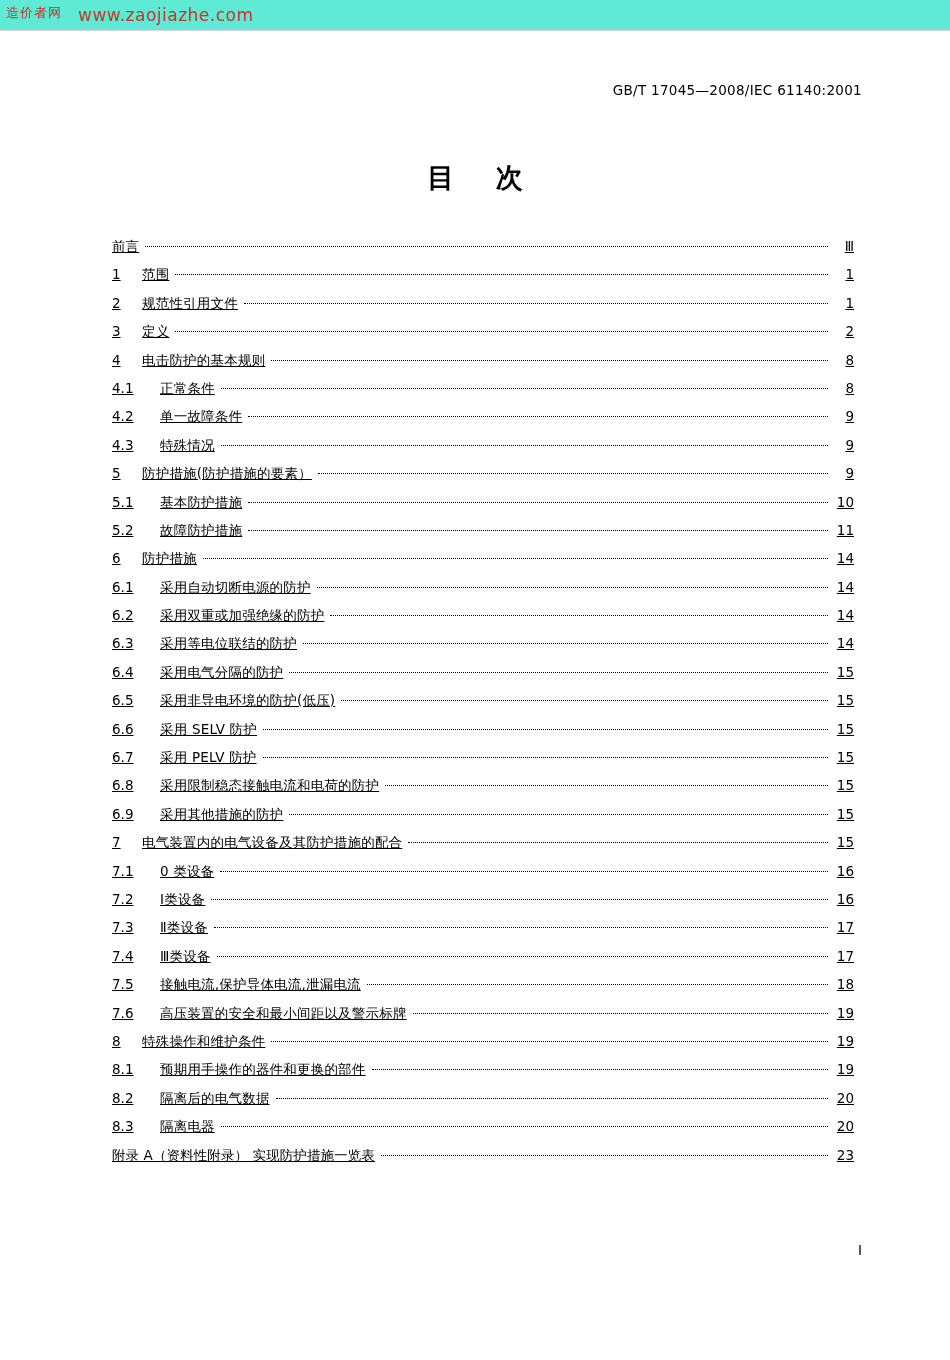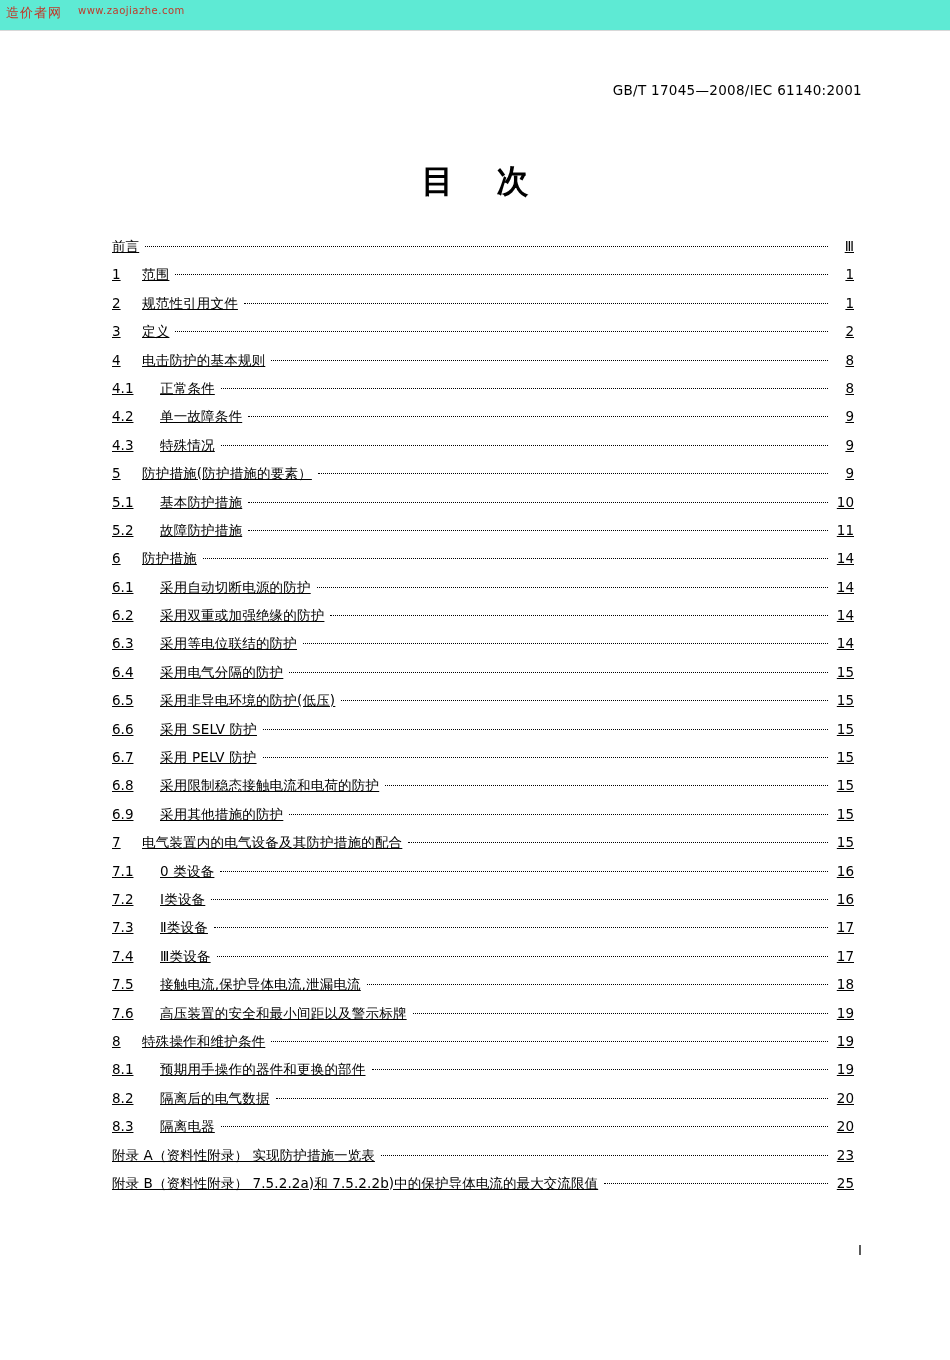--- a/index.html
+++ b/index.html
@@ -33,21 +33,21 @@
     font-family: "DejaVu Sans", sans-serif;
     font-size: 13px;
     color: #c0392b;
     letter-spacing: 1px;
   }
   .watermark-url {
     position: absolute;
     left: 78px;
     top: 5px;
     font-family: "DejaVu Sans", sans-serif;
-    font-size: 10px;
+    font-size: 17px;
     color: #c0392b;
     letter-spacing: 0.5px;
   }
 
   
   .std-number {
     position: absolute;
     right: 88px;
     top: 82px;
     font-family: "DejaVu Sans", sans-serif;
@@ -59,21 +59,21 @@
   }
 
   
   .toc-title {
     position: absolute;
     top: 160px;
     left: 0;
     width: 950px;
     text-align: center;
     font-family: "DejaVu Sans", sans-serif;
-    font-size: 32px;
+    font-size: 27px;
     font-weight: bold;
     letter-spacing: 16px;
     text-indent: 16px;
   }
 
   
   .toc {
     position: absolute;
     top: 238px;
     left: 112px;
@@ -338,21 +338,15 @@
       <span class="toc-label">隔离电器</span>
       <span class="toc-dots"></span>
       <span class="toc-page">20</span>
     </div>
     <div class="toc-row lvl0 wide">
       <span class="toc-num"></span>
       <span class="toc-label">附录 A（资料性附录）  实现防护措施一览表</span>
       <span class="toc-dots"></span>
       <span class="toc-page">23</span>
     </div>
-    <div class="toc-row lvl0 wide">
-      <span class="toc-num"></span>
-      <span class="toc-label">附录 B（资料性附录）  7.5.2.2a)和 7.5.2.2b)中的保护导体电流的最大交流限值</span>
-      <span class="toc-dots"></span>
-      <span class="toc-page">25</span>
-    </div>
   </div>
 
 <div class="folio">I</div>
 
 </body></html>

